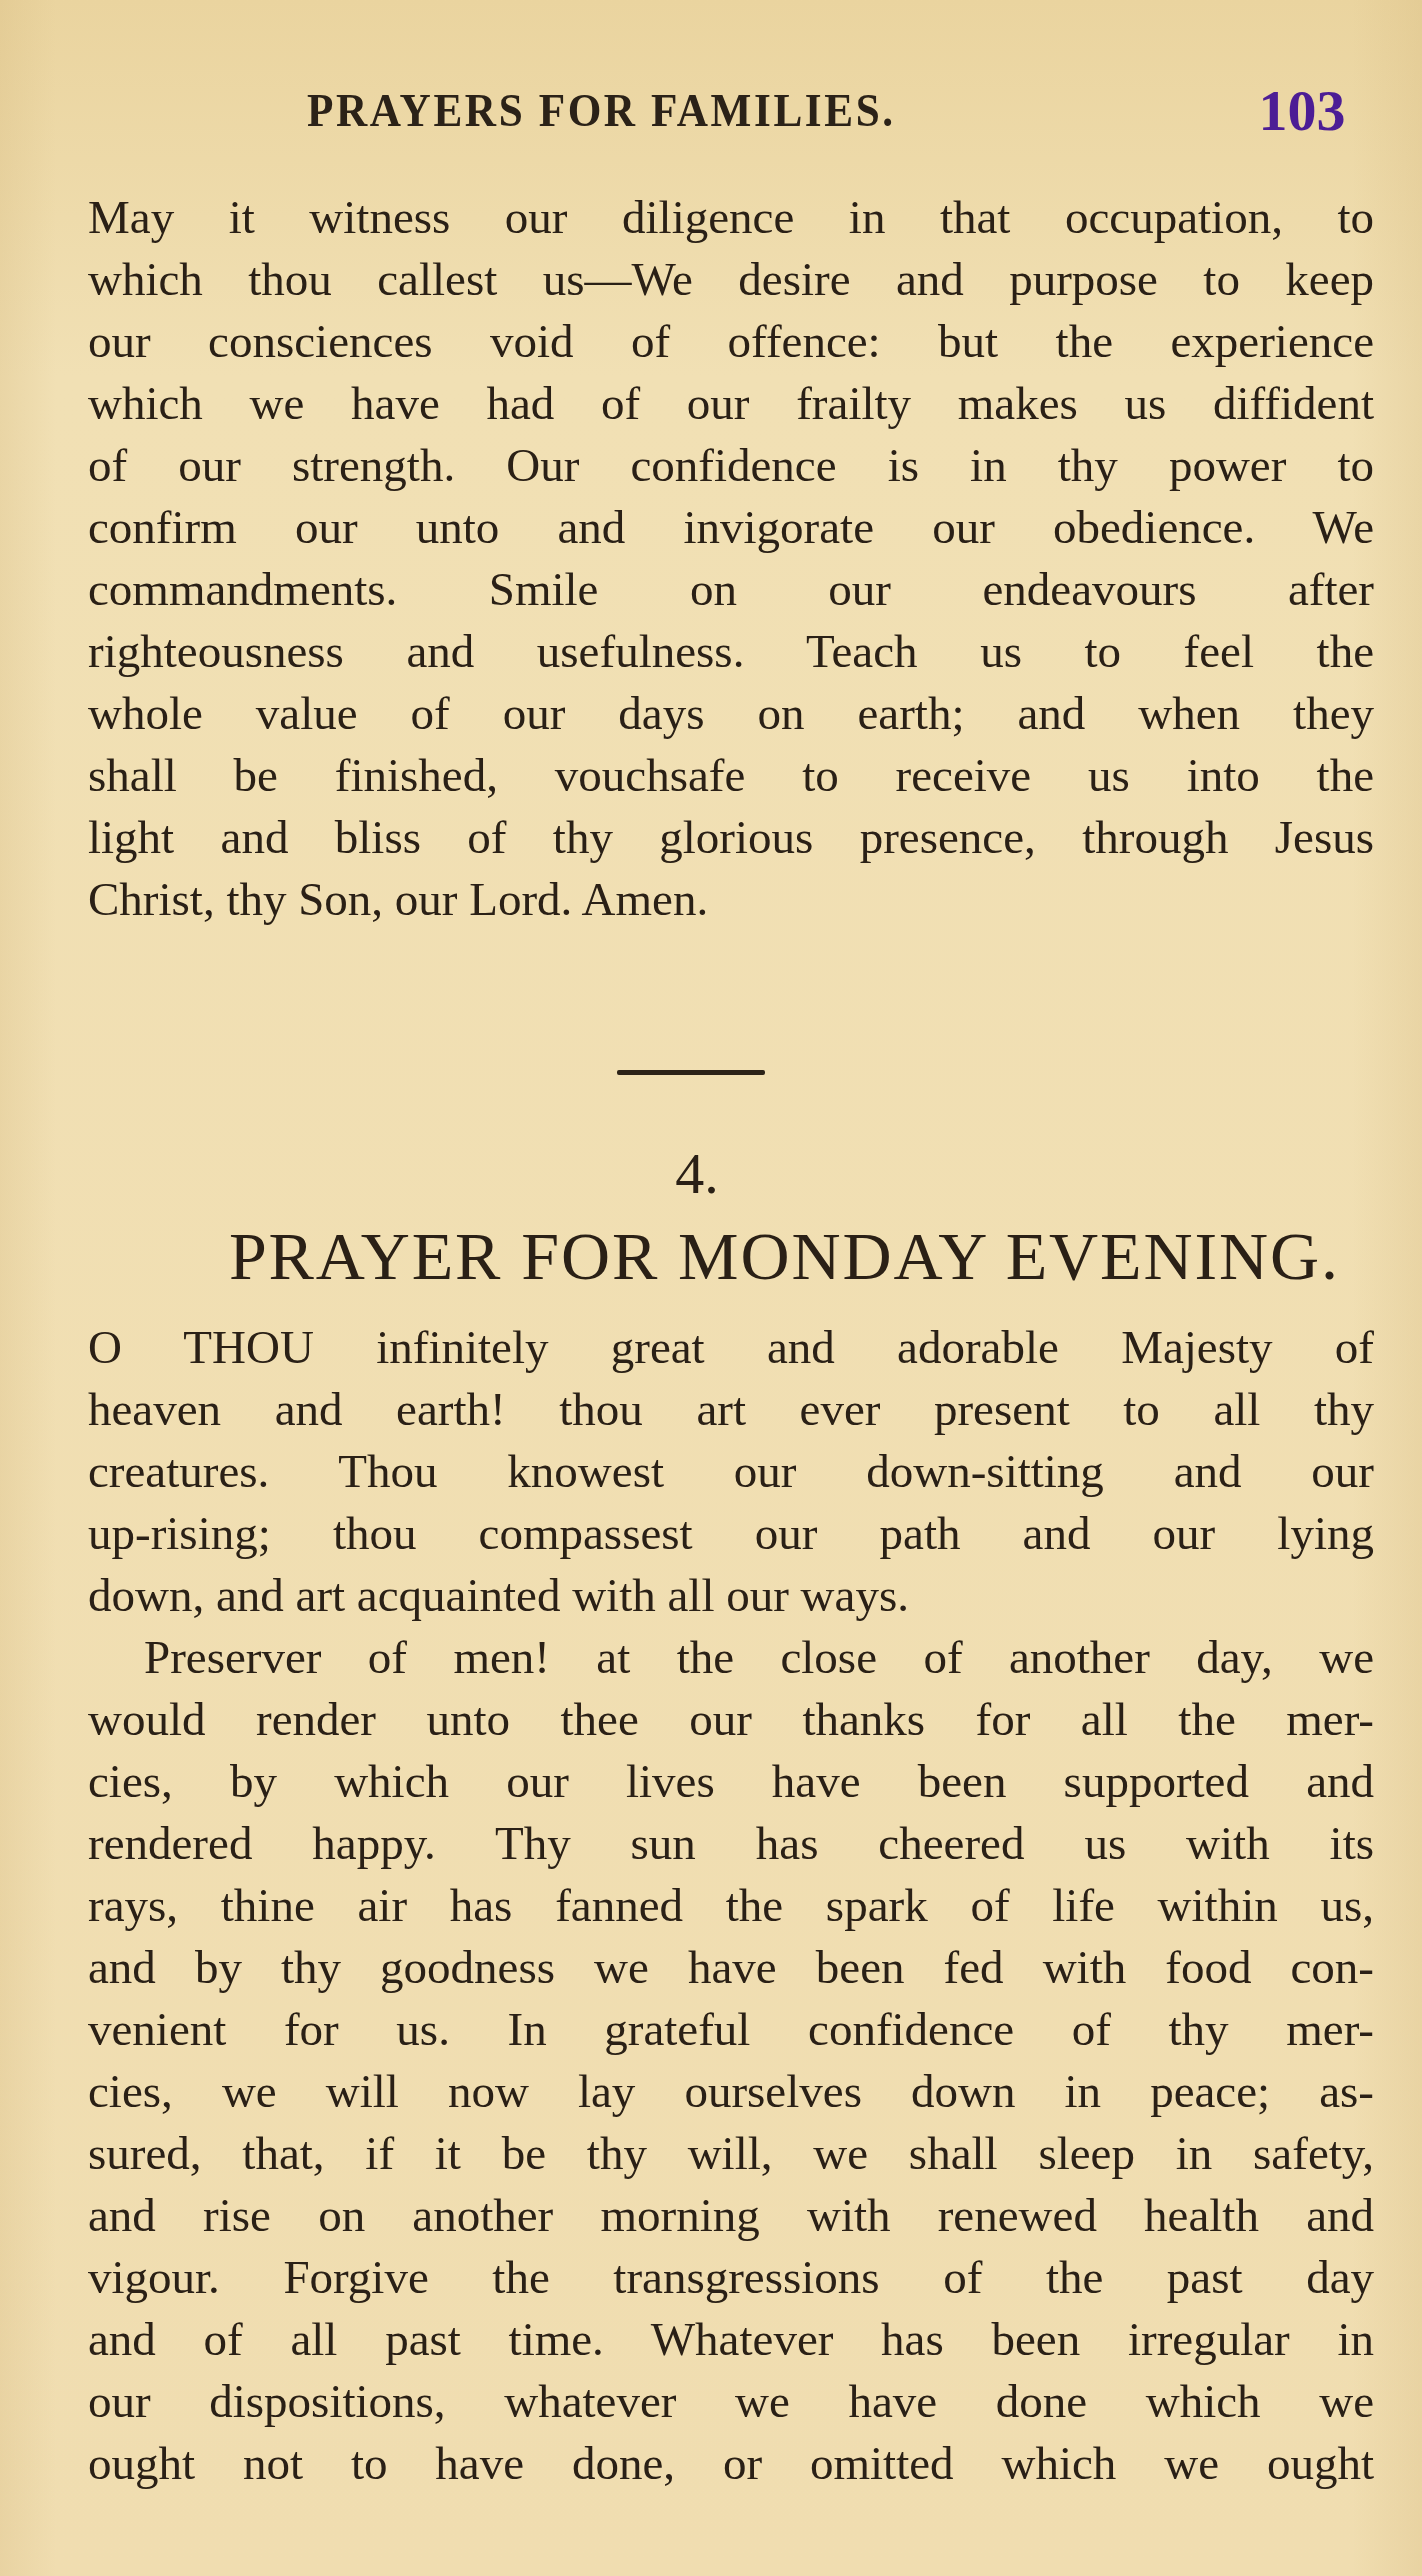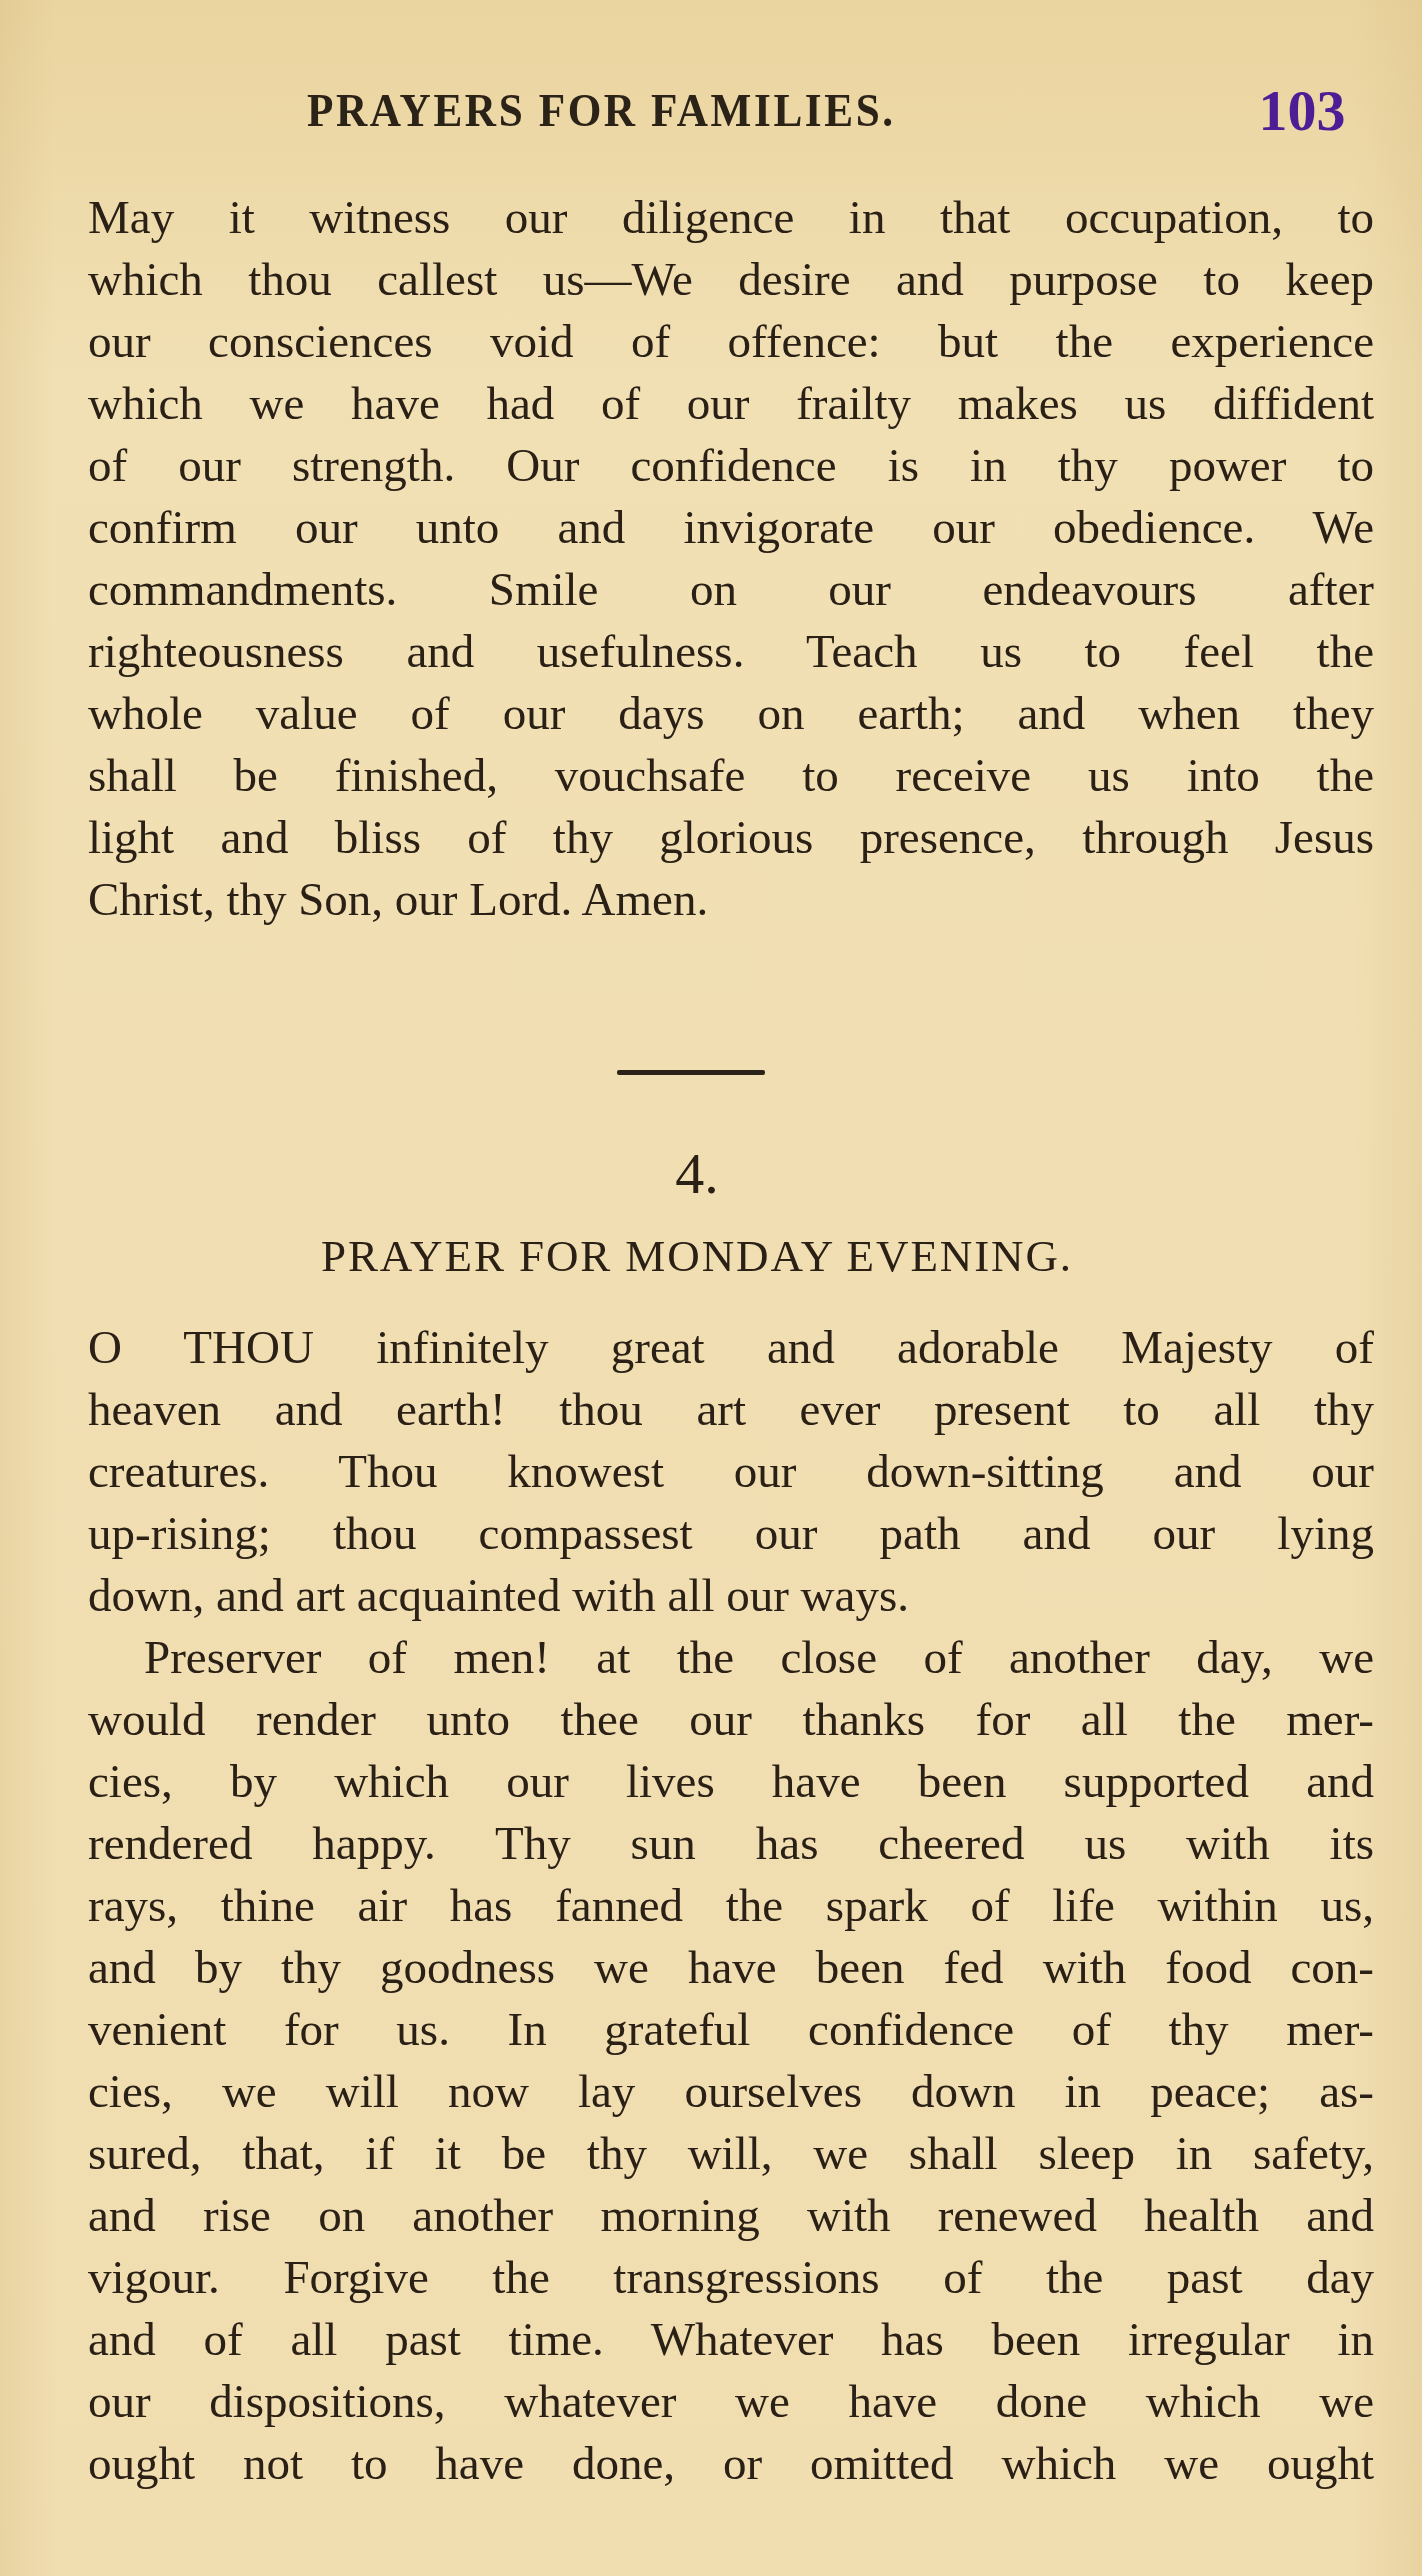--- a/index.html
+++ b/index.html
@@ -91,22 +91,22 @@
       text-align: center;
       font-size: 58px;
       line-height: 66px;
       color: #2a2016;
     }
     .section-title {
       position: absolute;
       left: 0;
       width: 1286px;
       top: 1225px;
-      text-align: center;
-      font-size: 45px;
+      text-align: right;
+      font-size: 68px;
       letter-spacing: 1.9px;
       line-height: 62px;
       color: #2a2016;
     }
   </style>
 </head>
 <body>
 
 <div class="page">
 

